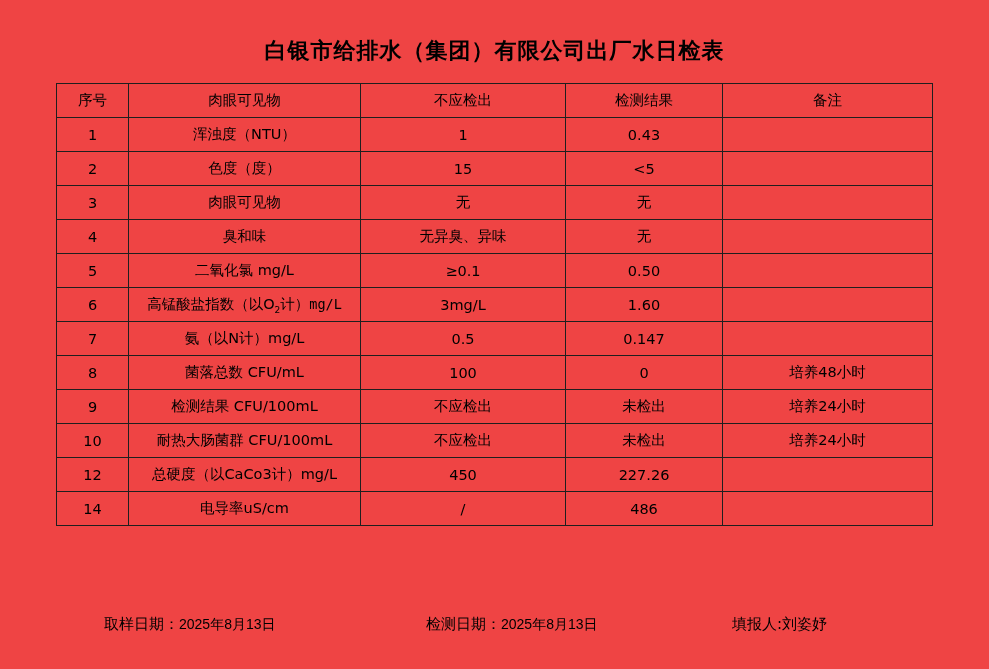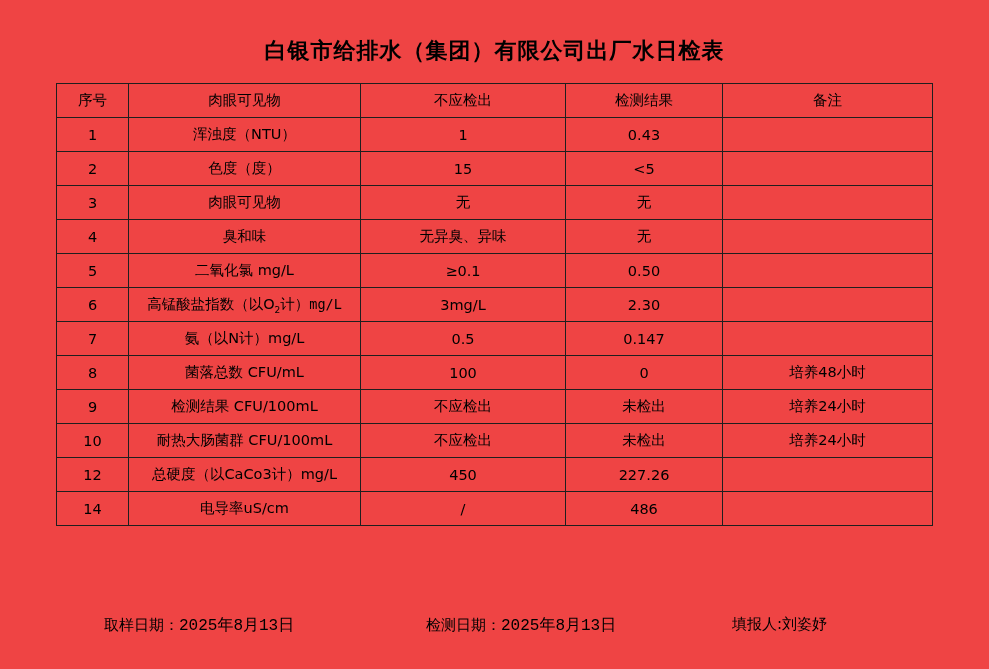--- a/index.html
+++ b/index.html
@@ -66,21 +66,21 @@
     top: 615px;
     left: 56px;
     width: 876px;
     display: flex;
     font-size: 15px;
     font-family: "DejaVu Sans", "Liberation Sans", sans-serif;
   }
   .footer .f-sample { width: 340px; padding-left: 48px; }
   .footer .f-test   { width: 300px; padding-left: 30px; }
   .footer .f-filler { width: 236px; padding-left: 36px; }
-  .footer .mono { font-family: Liberation Mono, monospace; font-size: 16px; }
+  .footer .mono { font-family: Liberation Sans, sans-serif; font-size: 14px; }
   sub { font-size: 9px; }
 </style>
 </head>
 <body>
 
 <div class="page">
 
   <div class="doc-title">白银市给排水（集团）有限公司出厂水日检表</div>
 
   <table class="report">
@@ -132,21 +132,21 @@
         <td class="num">5</td>
         <td class="cell-mixed">二氧化氯 mg/L</td>
         <td class="num">≥0.1</td>
         <td class="num">0.50</td>
         <td></td>
       </tr>
       <tr>
         <td class="num">6</td>
         <td class="cell-mixed">高锰酸盐指数（以O<sub>2</sub>计）<span class="mono">mg/L</span></td>
         <td class="num">3mg/L</td>
-        <td class="num">2.30</td>
+        <td class="num">1.60</td>
         <td></td>
       </tr>
       <tr>
         <td class="num">7</td>
         <td class="cell-mixed">氨（以N计）mg/L</td>
         <td class="num">0.5</td>
         <td class="num">0.147</td>
         <td></td>
       </tr>
       <tr>

